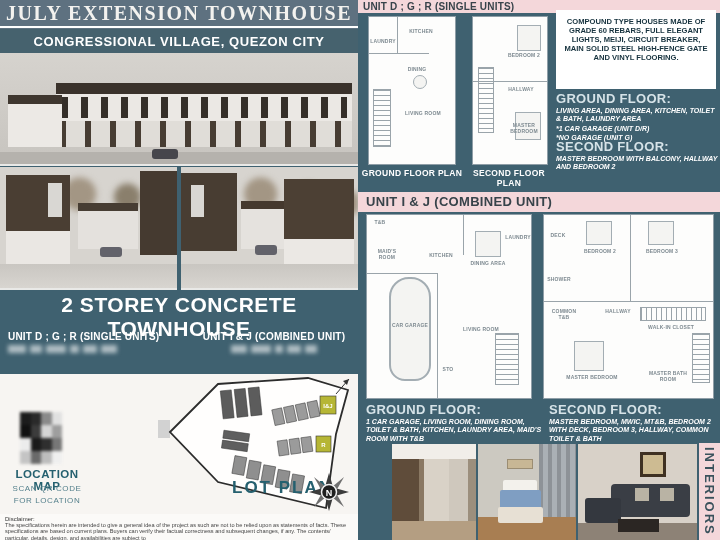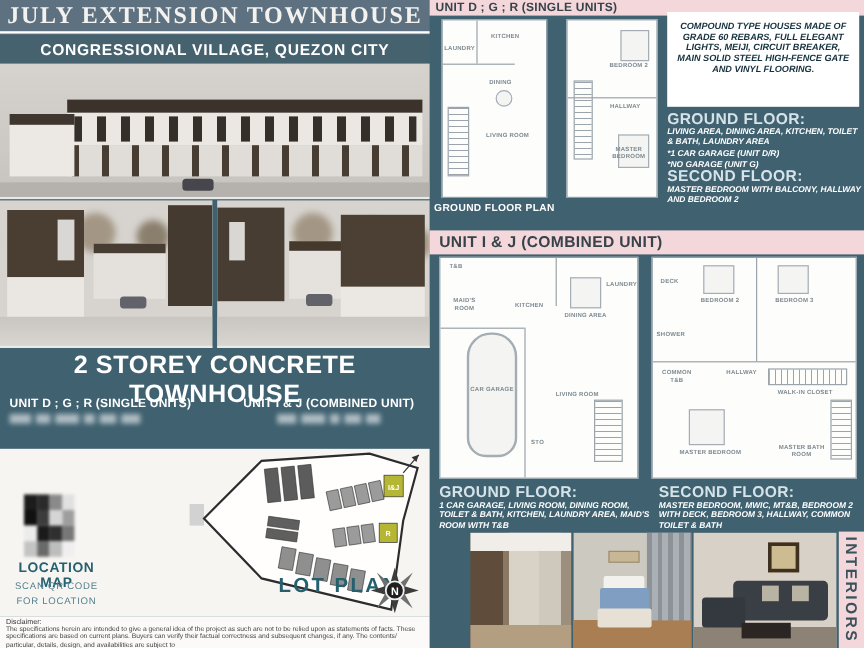--- a/index.html
+++ b/index.html
@@ -75,21 +75,21 @@
   .wall{position:absolute;background:#9aa4aa}
   .hatch-v{position:absolute;background:repeating-linear-gradient(180deg,#9aa4aa 0 1px,transparent 1px 5px);border:1px solid #9aa4aa}
   .hatch-h{position:absolute;background:repeating-linear-gradient(90deg,#9aa4aa 0 1px,transparent 1px 5px);border:1px solid #9aa4aa}
   .furn{position:absolute;border:1px solid #a3adb3;background:#f4f4f2}
   .plan-label{position:absolute;color:#fff;font-weight:bold;font-size:8.5px;letter-spacing:.3px;text-align:center}
   #plan1-label{left:360px;top:168px;width:104px}
   #plan2-label{left:462px;top:168px;width:94px}
 
   #spec-box{left:556px;top:10px;width:160px;height:79px;background:#fff;color:#16323e;text-align:center;padding:5px 6px 0}
   .spec-title{font-size:11px;font-weight:bold;font-style:italic;text-decoration:underline;letter-spacing:.3px}
-  .spec-body{margin-top:2px;font-size:7.6px;font-weight:bold;font-style:italic;line-height:9px}
+  .spec-body{margin-top:2px;font-size:7.6px;font-weight:bold;line-height:9px}
   .fblock{position:absolute;width:162px}
   #gf1{left:556px;top:91px}#sf1{left:556px;top:139px}
   #gf2{left:366px;top:402px;width:180px}#sf2{left:549px;top:402px;width:168px}
   .fh{font-size:13px;font-weight:bold;color:#d6e3e8;letter-spacing:.3px}
   .fi{font-size:7px;font-weight:bold;font-style:italic;color:#fff;line-height:8.4px;margin-top:1px}
 
   .photo{top:444px;height:96px;overflow:hidden}
   #photo1{left:392px;width:84px;background:
     linear-gradient(0deg,#b49e82 0 20%,transparent 20%),
     linear-gradient(#f1eee9 0 16%,transparent 16%),
@@ -283,20 +283,21 @@
     <div class="furn" style="right:6px;top:8px;width:24px;height:26px"></div>
     <div class="wall" style="left:0;top:64px;width:76px;height:1px"></div>
     <div class="hatch-v" style="left:5px;top:50px;width:16px;height:66px"></div>
     <div class="furn" style="right:6px;bottom:24px;width:26px;height:28px"></div>
     <div class="room" style="right:2px;top:36px;width:42px">BEDROOM 2</div>
     <div class="room" style="left:28px;top:70px;width:40px">HALLWAY</div>
     <div class="room" style="right:0;top:106px;width:46px">MASTER BEDROOM</div>
   </div>
 
   <div class="abs plan-label" id="plan1-label">GROUND FLOOR PLAN</div>
+  <div class="abs plan-label" id="plan2-label">SECOND FLOOR PLAN</div>
 
   <div class="abs" id="spec-box">
     <div class="spec-body">COMPOUND TYPE HOUSES MADE OF GRADE 60 REBARS, FULL ELEGANT LIGHTS, MEIJI, CIRCUIT BREAKER, MAIN SOLID STEEL HIGH-FENCE GATE AND VINYL FLOORING.</div>
   </div>
 
   <div class="abs fblock" id="gf1">
     <div class="fh">GROUND FLOOR:</div>
     <div class="fi">LIVING AREA, DINING AREA, KITCHEN, TOILET &amp; BATH, LAUNDRY AREA</div>
     <div class="fi">*1 CAR GARAGE (UNIT D/R)</div>
     <div class="fi">*NO GARAGE (UNIT G)</div>

